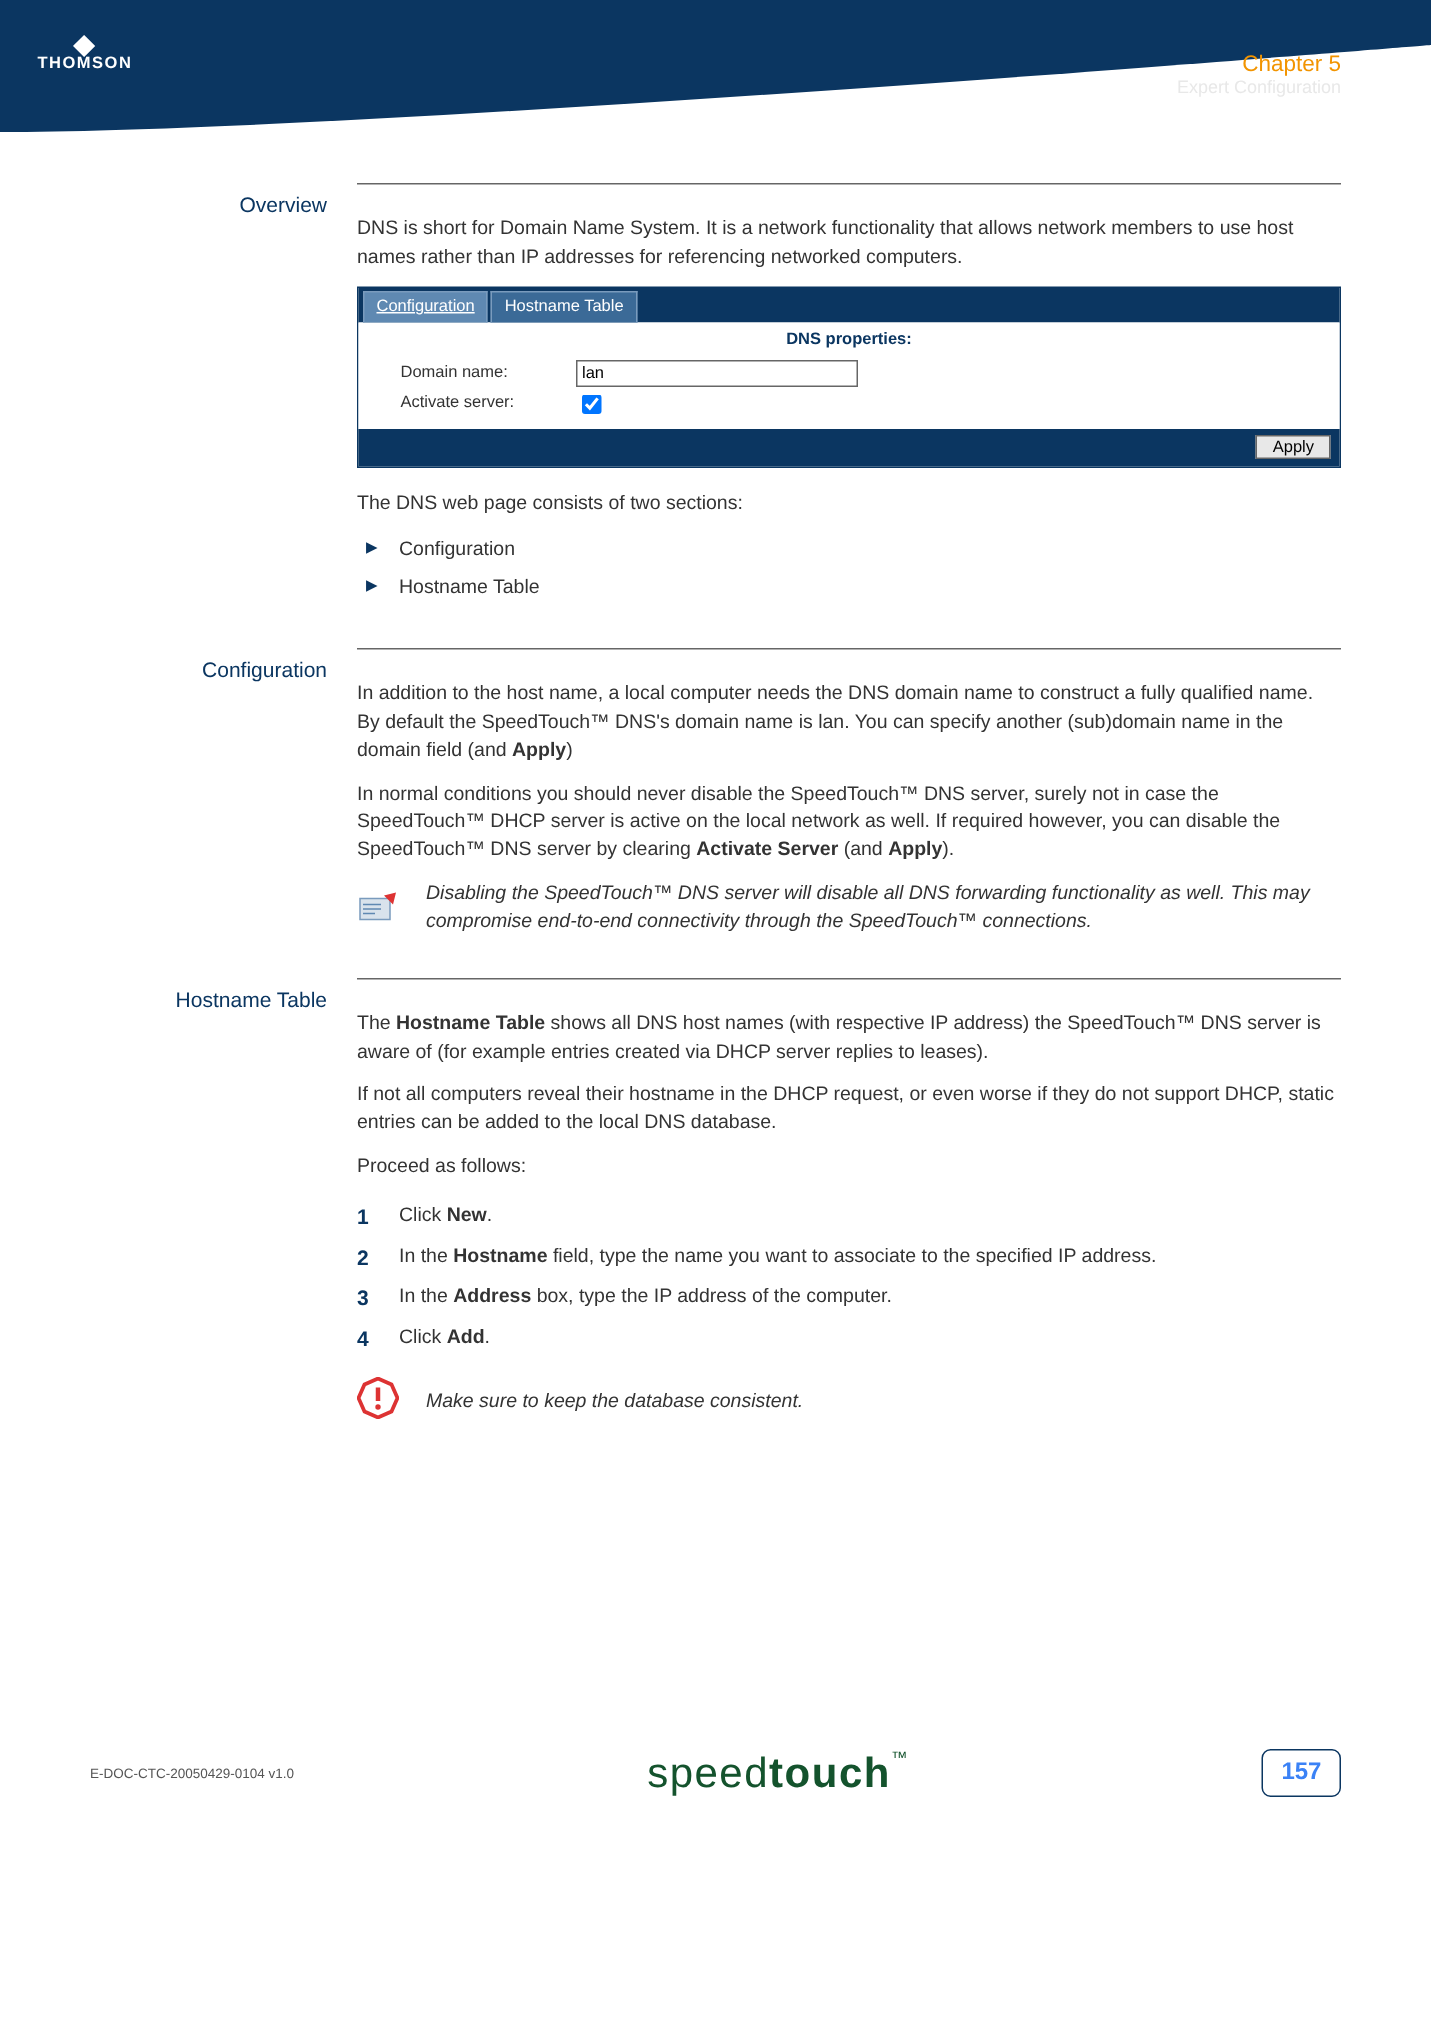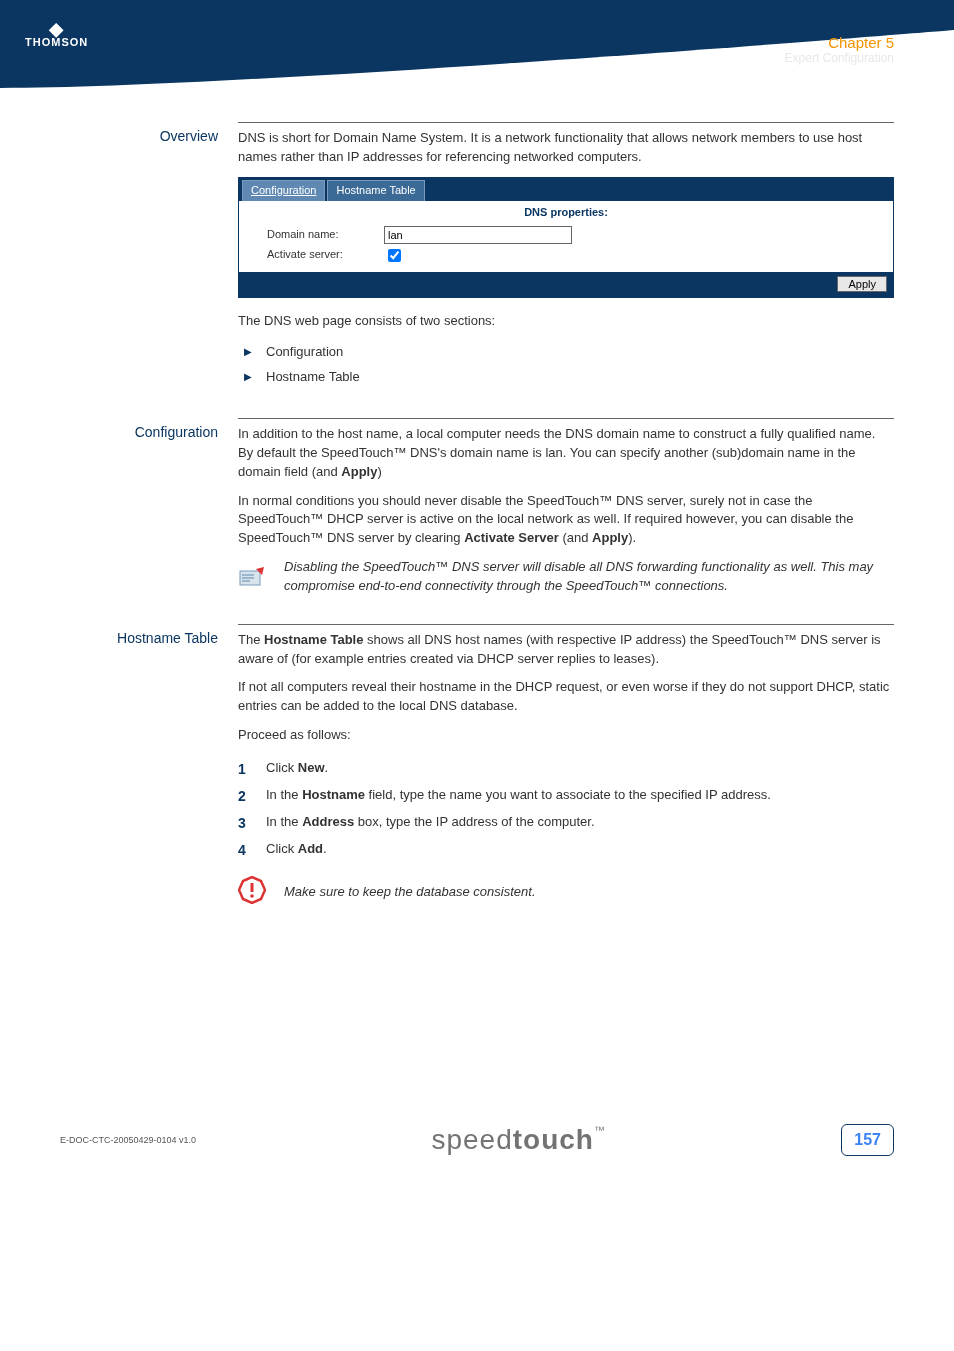--- a/index.html
+++ b/index.html
@@ -81,21 +81,21 @@
     text-align: right;
     padding-right: 20px;
     color: #0b3661;
     font-size: 14px;
     padding-top: 6px;
     flex-shrink: 0;
   }
   .section-body {
     flex: 1;
     border-top: 1px solid #666;
-    padding-top: 6px;
+    padding-top: 20px;
     line-height: 1.45;
   }
   .section-body p { margin: 0 0 10px 0; }
   .bullet-list { margin: 6px 0 0 0; padding: 0; list-style: none; }
   .bullet-list li { padding: 3px 0 3px 28px; position: relative; }
   .bullet-list li::before {
     content: "▶";
     position: absolute;
     left: 6px;
     top: 5px;
@@ -161,21 +161,21 @@
     margin-top: 220px;
     padding: 0 60px 40px 60px;
     display:flex;
     align-items:center;
     justify-content:space-between;
   }
   .doc-id { font-size:9px; color:#555; }
   .brand {
     font-size: 28px;
     letter-spacing: 1px;
-    color:#737373;
+    color:#14532d;
     font-weight:300;
   }
   .brand .bold { font-weight:700; }
   .brand .tm { font-size:11px; vertical-align: top; }
   .page-num {
     border:1px solid #0b3661;
     border-radius:6px;
     padding:6px 12px;
     font-weight:bold;
     font-size:16px;

